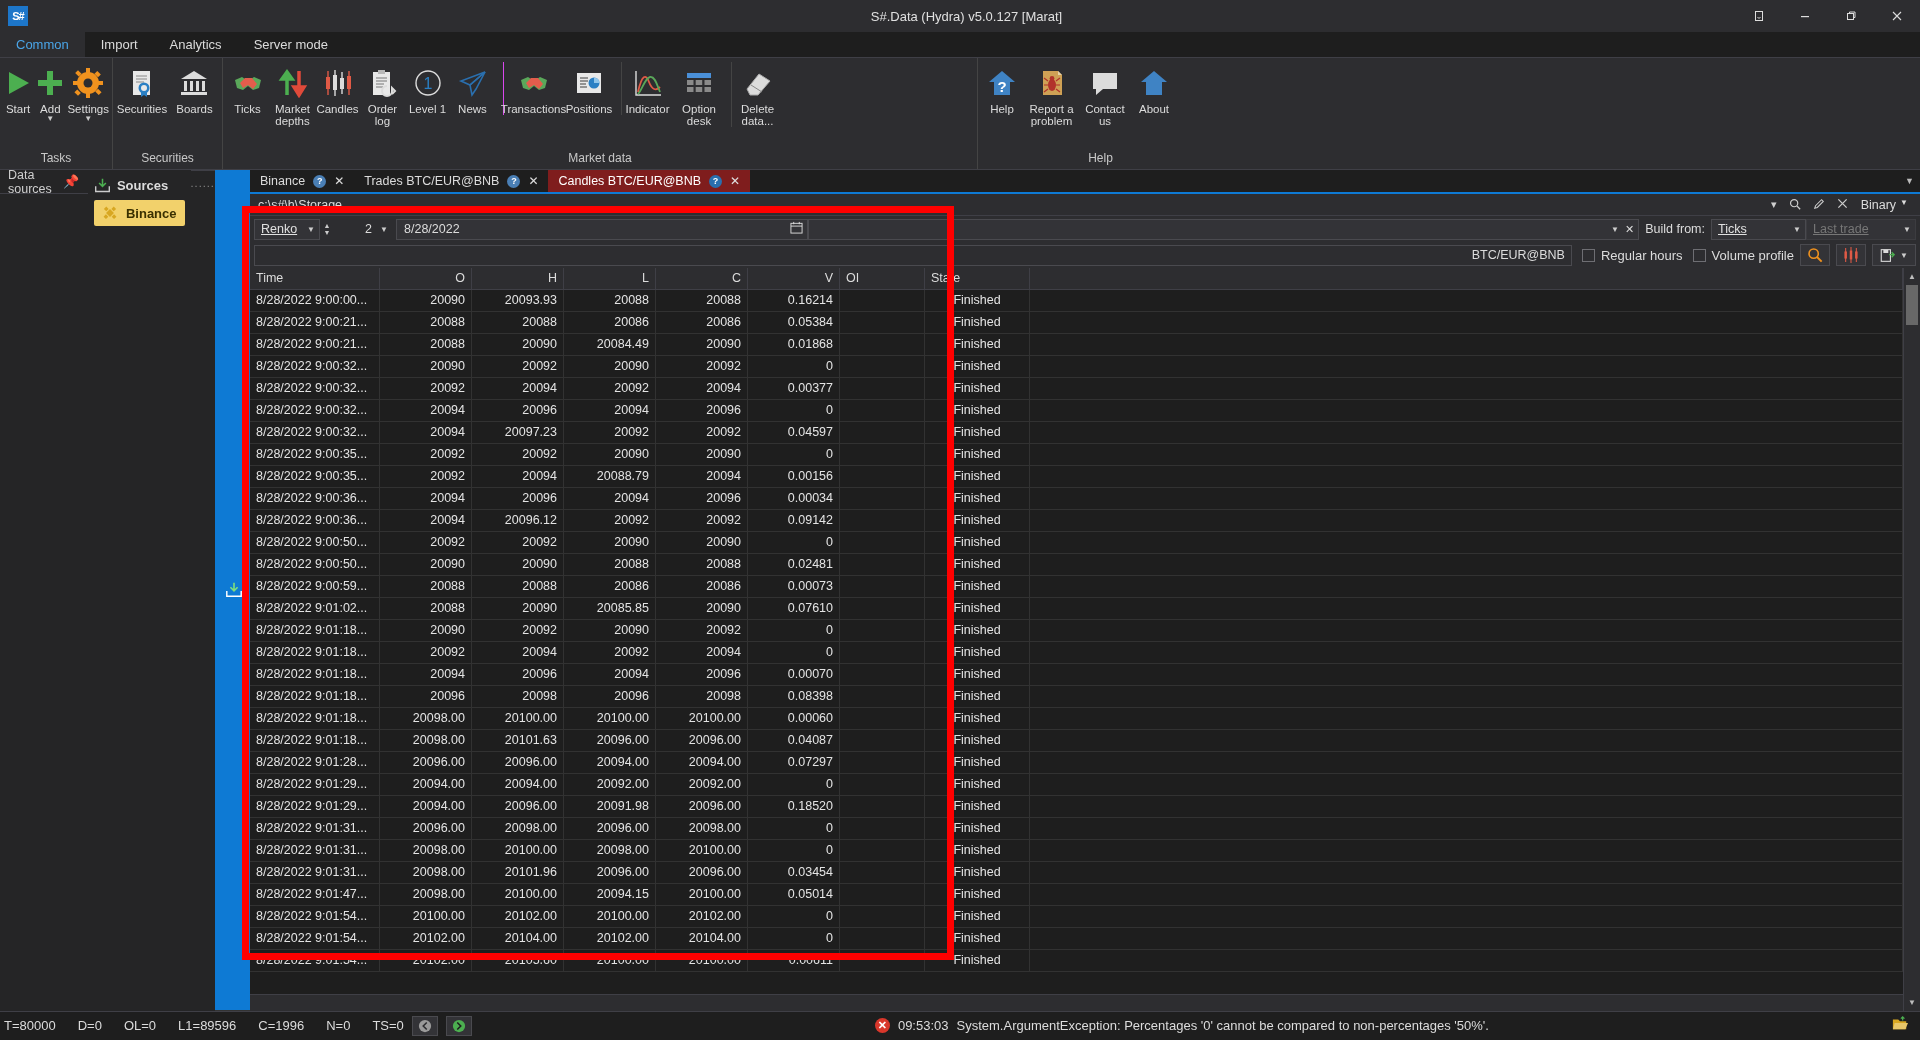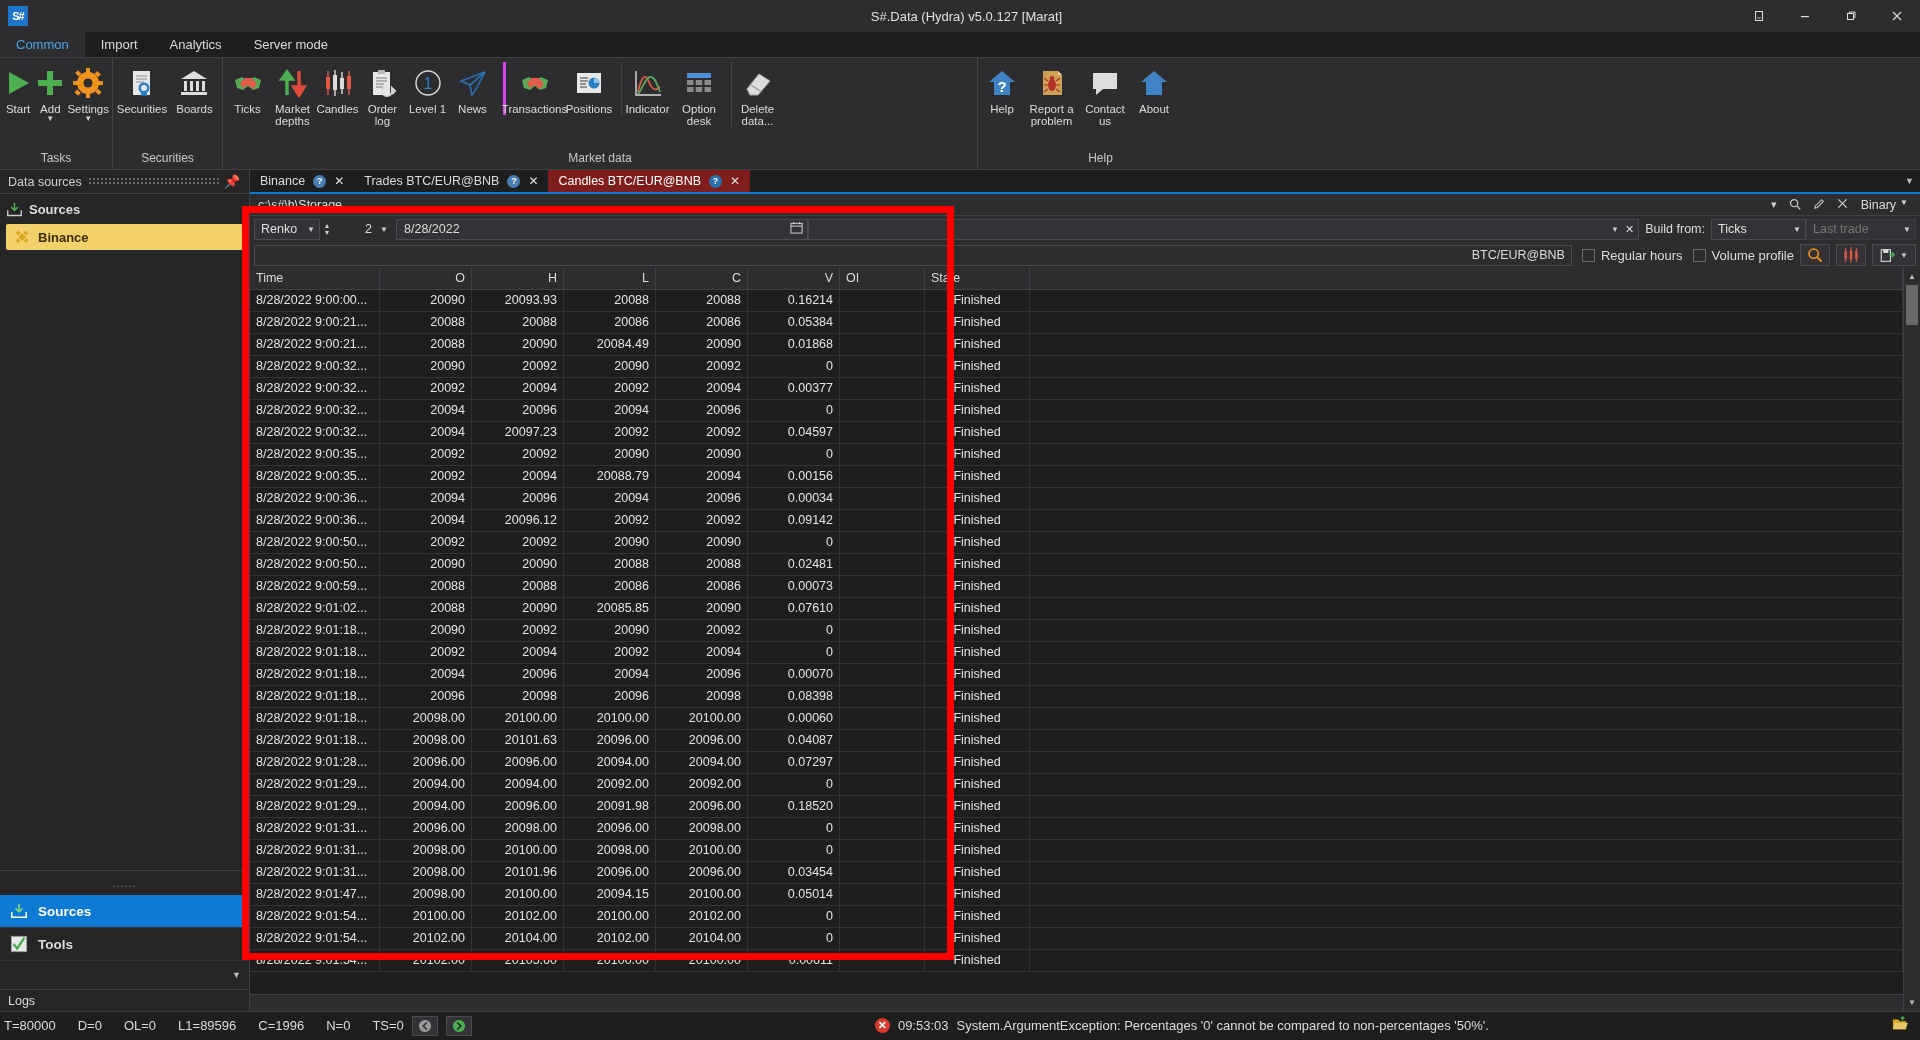--- a/index.html
+++ b/index.html
@@ -47,21 +47,21 @@
   .ritem .ico{ height:34px;display:flex;align-items:center;justify-content:center;}
   .ritem .lbl{ font-size:11.5px;line-height:12px;text-align:center;color:#dcdcdc;
     margin-top:3px; word-wrap:break-word; }
   .ritem .caret{ font-size:8px; color:#ccc; line-height:7px;}
   .w55{width:55px;} .w60{width:60px;} .w52{width:52px;}
 
   
   .body{ display:flex; height:calc(1040px - 32px - 26px - 113px - 28px); }
 
   
-  .leftpanel{ width:250px; background:#252526; display:flex; flex-direction:column;
+  .leftpanel{ width:250px; background:#252526; display:flex; flex-direction:row;
     border-right:1px solid #3f3f46; }
   .lp-header{ height:24px;display:flex;align-items:center;padding:0 8px;
     font-size:12.5px;color:#cfcfcf; border-bottom:1px solid #3f3f46;}
   .lp-dots{ flex:1; margin:0 6px; height:8px;
     background-image:radial-gradient(#6a6a6a 1px, transparent 1px);
     background-size:4px 4px; background-position:0 3px;}
   .pin{ color:#cfcfcf;font-size:13px; cursor:pointer;}
   .lp-tree{ padding:4px 0 0; }
   .tree-root{ display:flex;align-items:center;gap:6px;padding:3px 6px;font-weight:bold;font-size:13px;}
   .tree-item{ display:flex;align-items:center;gap:8px;margin:3px 6px;padding:5px 8px;
@@ -96,21 +96,21 @@
     padding:0 8px;font-size:12.5px;border-bottom:1px solid #3f3f46;gap:6px;}
   .pathrow .spacer{flex:1;}
   .pr-ico{ color:#cfcfcf;font-size:11px;padding:0 3px;cursor:pointer;}
   .pr-sel{ display:flex;gap:4px;font-size:12.5px;padding:0 4px;}
 
   
   .tb1{ height:26px;background:#2d2d30;display:flex;align-items:center;gap:0;
     padding:2px 4px;}
   .combo{ height:21px;background:#333337;border:1px solid #4a4a4f;display:flex;
     align-items:center;padding:0 4px 0 6px;font-size:12.5px;color:#e0e0e0;gap:6px;cursor:pointer;}
-  .combo .cv{ flex:1;white-space:nowrap;overflow:hidden;}
+  .combo .cv{ flex:1;white-space:nowrap;overflow:hidden;text-decoration:underline;}
   .combo .ar{font-size:8px;color:#ccc;}
   .spin{ width:14px;height:21px;display:flex;flex-direction:column;justify-content:center;
     align-items:center;background:#2d2d30;color:#ccc;font-size:7px;line-height:7px;cursor:pointer;}
   .numbox{ width:40px;height:21px;background:#2d2d30;display:flex;align-items:center;
     justify-content:flex-end;font-size:12.5px;padding-right:2px;}
   .datebox{ height:21px;background:#333337;border:1px solid #4a4a4f;display:flex;
     align-items:center;padding:0 4px 0 7px;font-size:12.5px;}
   .datebox .dv{flex:1;}
   .cal{font-size:12px;color:#ddd;}
   .tb1 .lbl{font-size:12.5px;padding:0 6px;white-space:nowrap;}
@@ -348,21 +348,21 @@
       </div>
       <div class="ritem">
         <div class="ico">
           <svg width="30" height="30" viewBox="0 0 30 30">
             <path d="M27 4 L3 13 L12 17 Z" fill="none" stroke="#2a6fae" stroke-width="1.6"></path>
             <path d="M27 4 L12 17 L14 27 L18 21 Z" fill="none" stroke="#2a6fae" stroke-width="1.6"></path>
           </svg>
         </div>
         <div class="lbl">News</div>
       </div>
-      <div class="ritem w60" style="margin-left:8px;border-left:3px solid #d946ef;">
+      <div class="ritem w60" style="margin-left:8px;border-left:1px solid #d946ef;">
         <div class="ico">
           <svg width="30" height="30" viewBox="0 0 30 30">
             <path d="M2 12 L9 9 L15 13 L21 9 L28 12 L26 20 L20 22 L15 18 L10 22 L4 20 Z" fill="#5aa85a"></path>
             <path d="M12 10 L19 10 L24 16 L20 21 L15 17 L10 20 L7 15 Z" fill="#e35d4c"></path>
           </svg>
         </div>
         <div class="lbl">Transactions</div>
       </div>
       <div class="ritem w52">
         <div class="ico">

